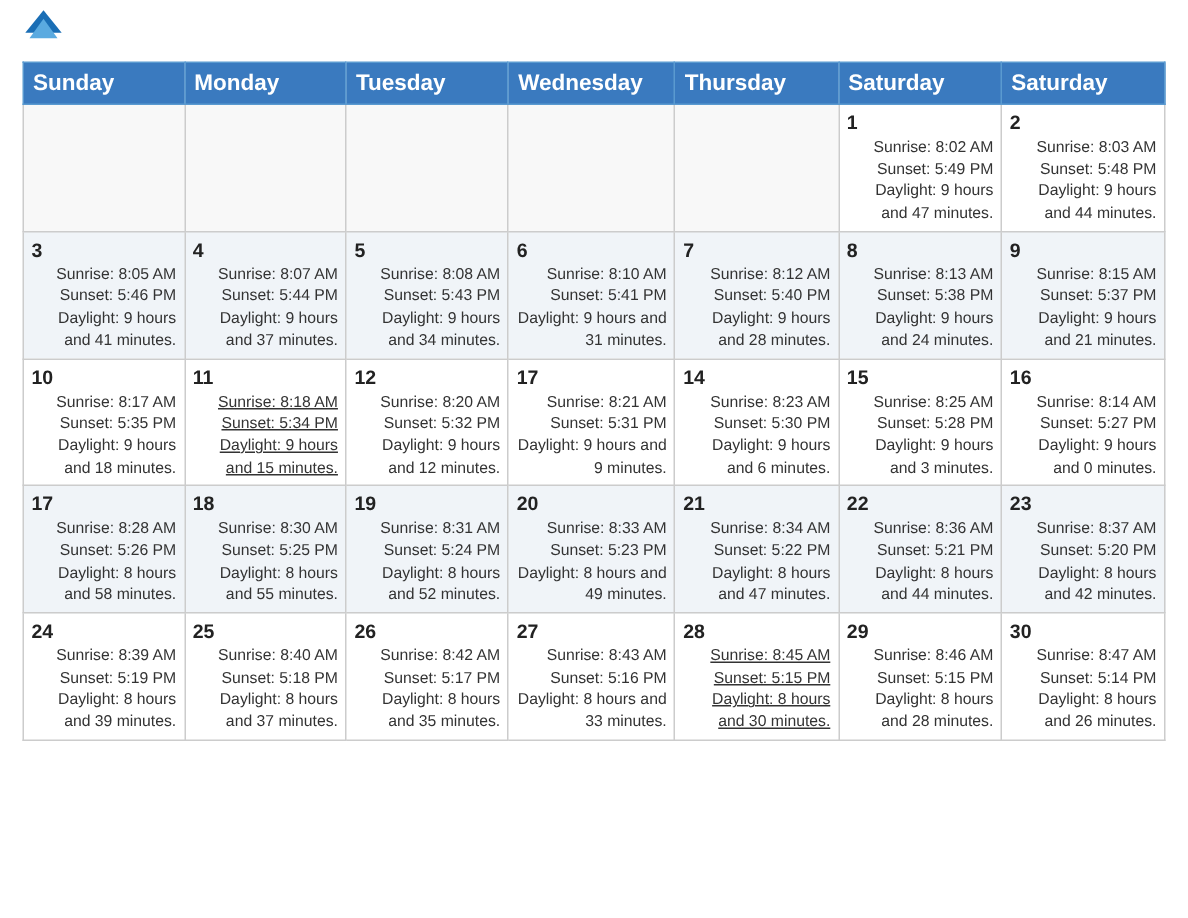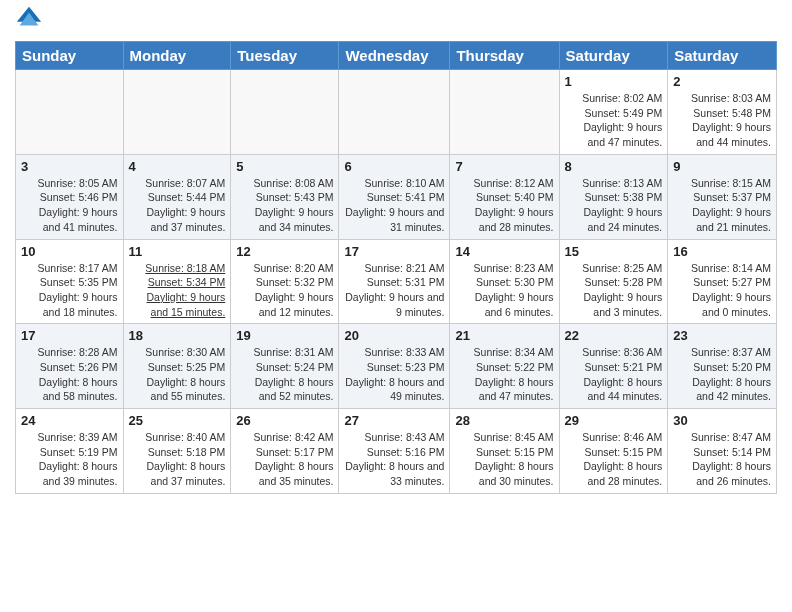--- a/index.html
+++ b/index.html
@@ -299,21 +299,21 @@
 Daylight: 8 hours and 35 minutes.</div>
           </td>
           <td>
             <span class="day-num">27</span>
             <div class="day-info" style="white-space: pre-line;">Sunrise: 8:43 AM
 Sunset: 5:16 PM
 Daylight: 8 hours and 33 minutes.</div>
           </td>
           <td>
             <span class="day-num">28</span>
-            <div class="day-info" style="white-space: pre-line;">Sunrise: 8:45 AM
+            <div class="day-info" style="white-space: pre-line; text-decoration: underline;">Sunrise: 8:45 AM
 Sunset: 5:15 PM
 Daylight: 8 hours and 30 minutes.</div>
           </td>
           <td>
             <span class="day-num">29</span>
             <div class="day-info" style="white-space: pre-line;">Sunrise: 8:46 AM
 Sunset: 5:15 PM
 Daylight: 8 hours and 28 minutes.</div>
           </td>
           <td>

